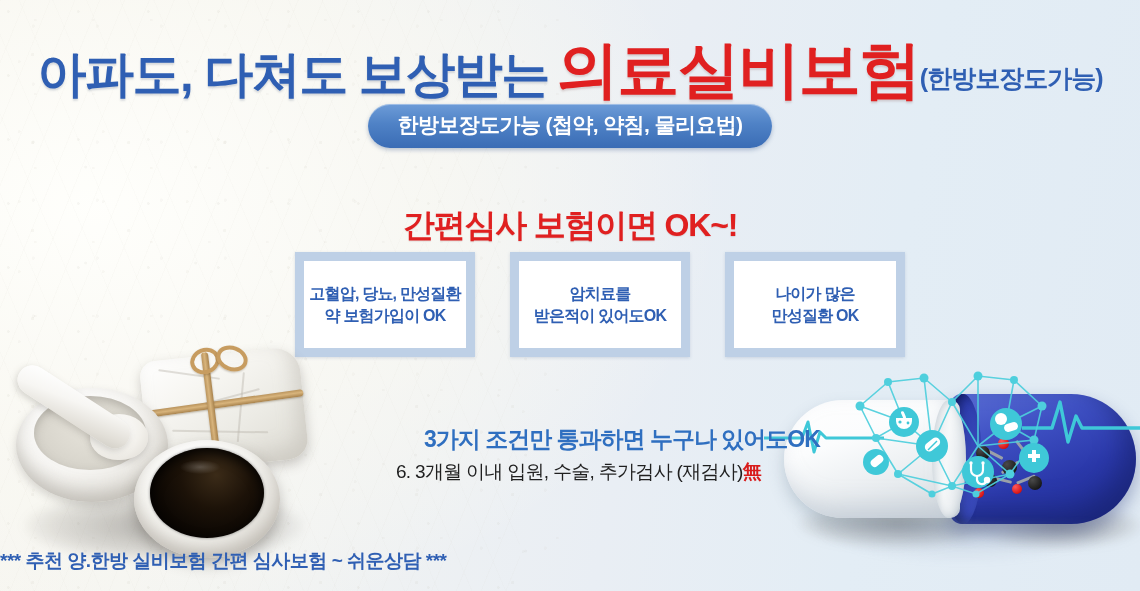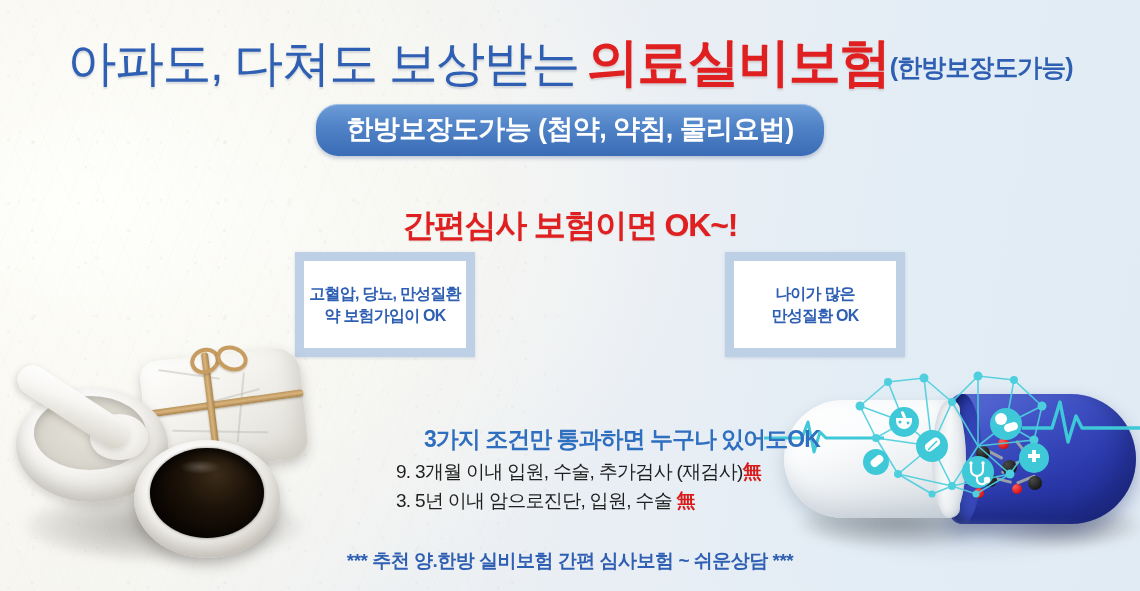--- a/index.html
+++ b/index.html
@@ -33,38 +33,38 @@
                repeating-linear-gradient(67deg, rgba(200,196,184,0.045) 0 1px, rgba(0,0,0,0) 1px 31px);
     pointer-events:none;
   }
 
   
   #headline{
     position:absolute;left:0;top:28px;width:1140px;text-align:center;
     white-space:nowrap;
   }
   .hl-blue{
-    font-size:49px;font-weight:normal;color:#2f5fb3;letter-spacing:-1.5px;
+    font-size:49px;font-weight:bold;color:#2f5fb3;letter-spacing:-1.5px;
     text-shadow:0 2px 2px rgba(120,130,150,.28);
   }
   .hl-red{
-    font-size:52px;font-weight:bold;color:#e02020;letter-spacing:-1.5px;
+    font-size:62px;font-weight:bold;color:#e02020;letter-spacing:-1.5px;
     text-shadow:0 2px 2px rgba(150,120,120,.28);margin-left:8px;
   }
   .hl-suffix{
     font-size:25px;font-weight:bold;color:#2f5fb3;letter-spacing:-1px;
     vertical-align:4px;
   }
 
   
   #badge-wrap{position:absolute;left:0;top:104px;width:1140px;text-align:center;}
   #badge{
     display:inline-block;padding:7px 30px 9px 30px;border-radius:22px;
     background:linear-gradient(180deg,#6d9cd8 0%,#4f82c6 45%,#3a6cb5 100%);
-    color:#ffffff;font-size:27px;font-weight:bold;letter-spacing:-0.6px;
+    color:#ffffff;font-size:21px;font-weight:bold;letter-spacing:-0.6px;
     box-shadow:0 2px 4px rgba(60,90,140,.35), inset 0 1px 0 rgba(255,255,255,.35);
     white-space:nowrap;
   }
 
   
   #quote{
     position:absolute;left:0;top:156px;width:1140px;text-align:center;
     font-size:28px;font-weight:bold;color:#262626;letter-spacing:-1px;
     font-family:"Liberation Serif","DejaVu Serif",serif;white-space:nowrap;
   }
@@ -96,21 +96,21 @@
     font-size:23px;font-weight:bold;color:#2f6fc0;letter-spacing:-1px;
     white-space:nowrap;
   }
   #list{position:absolute;left:396px;top:458px;}
   .list-row{
     font-size:19px;color:#1f1f1f;letter-spacing:-0.7px;line-height:1.52;
     white-space:nowrap;
   }
   .mu{color:#d81c1c;font-weight:bold;}
   #footer{
-    position:absolute;left:0;top:548px;width:1140px;text-align:center;
+    position:absolute;left:0;top:548px;width:1140px;text-align:left;
     font-size:19px;font-weight:bold;color:#2f5fb3;letter-spacing:-0.5px;
     white-space:nowrap;
   }
 
   
   #herb-photo{position:absolute;left:-6px;top:352px;width:350px;height:239px;}
   .shadow-blob{
     position:absolute;border-radius:50%;
     background:radial-gradient(ellipse at 50% 50%, rgba(70,65,60,.40) 0%, rgba(90,85,80,.16) 55%, rgba(0,0,0,0) 75%);
     filter:blur(5px);
@@ -228,20 +228,26 @@
     <span id="badge">한방보장도가능 (첩약, 약침, 물리요법)</span>
   </div>
 
   <div id="subhead">간편심사 보험이면 OK~!</div>
 
   <div id="boxes">
     <div class="cond-box">
       <div class="txt">
         <span>고혈압, 당뇨, 만성질환</span><br>
         <span>약 보험가입이 OK</span>
+      </div>
+    </div>
+    <div class="cond-box">
+      <div class="txt">
+        <span>암치료를</span><br>
+        <span>받은적이 있어도OK</span>
       </div>
     </div>
     <div class="cond-box">
       <div class="txt">
         <span>나이가 많은</span><br>
         <span>만성질환 OK</span>
       </div>
     </div>
   </div>
 
@@ -370,22 +376,19 @@
       <g>
         <circle cx="206" cy="96" r="15" fill="#3fc8d8"></circle>
         <path d="M200,92 h4 v-4 h4 v4 h4 v4 h-4 v4 h-4 v-4 h-4 z" fill="#ffffff"></path>
       </g>
     </svg>
   </div>
 
   <div id="list-title">3가지 조건만 통과하면 누구나 있어도OK</div>
   <div id="list">
     <div class="list-row">
-      <span>9. 3개월 이내 입원, 수술, 추가검사 (재검사)</span><span class="mu">無</span>
-    </div>
-    <div class="list-row">
-      <span>3. 5년 이내 암으로진단, 입원, 수술 </span><span class="mu">無</span>
+      <span>6. 3개월 이내 입원, 수술, 추가검사 (재검사)</span><span class="mu">無</span>
     </div>
   </div>
 
   <div id="footer">***  추천 양.한방 실비보험 간편 심사보험 ~ 쉬운상담  ***</div>
 
 </div>
 
 </body></html>

